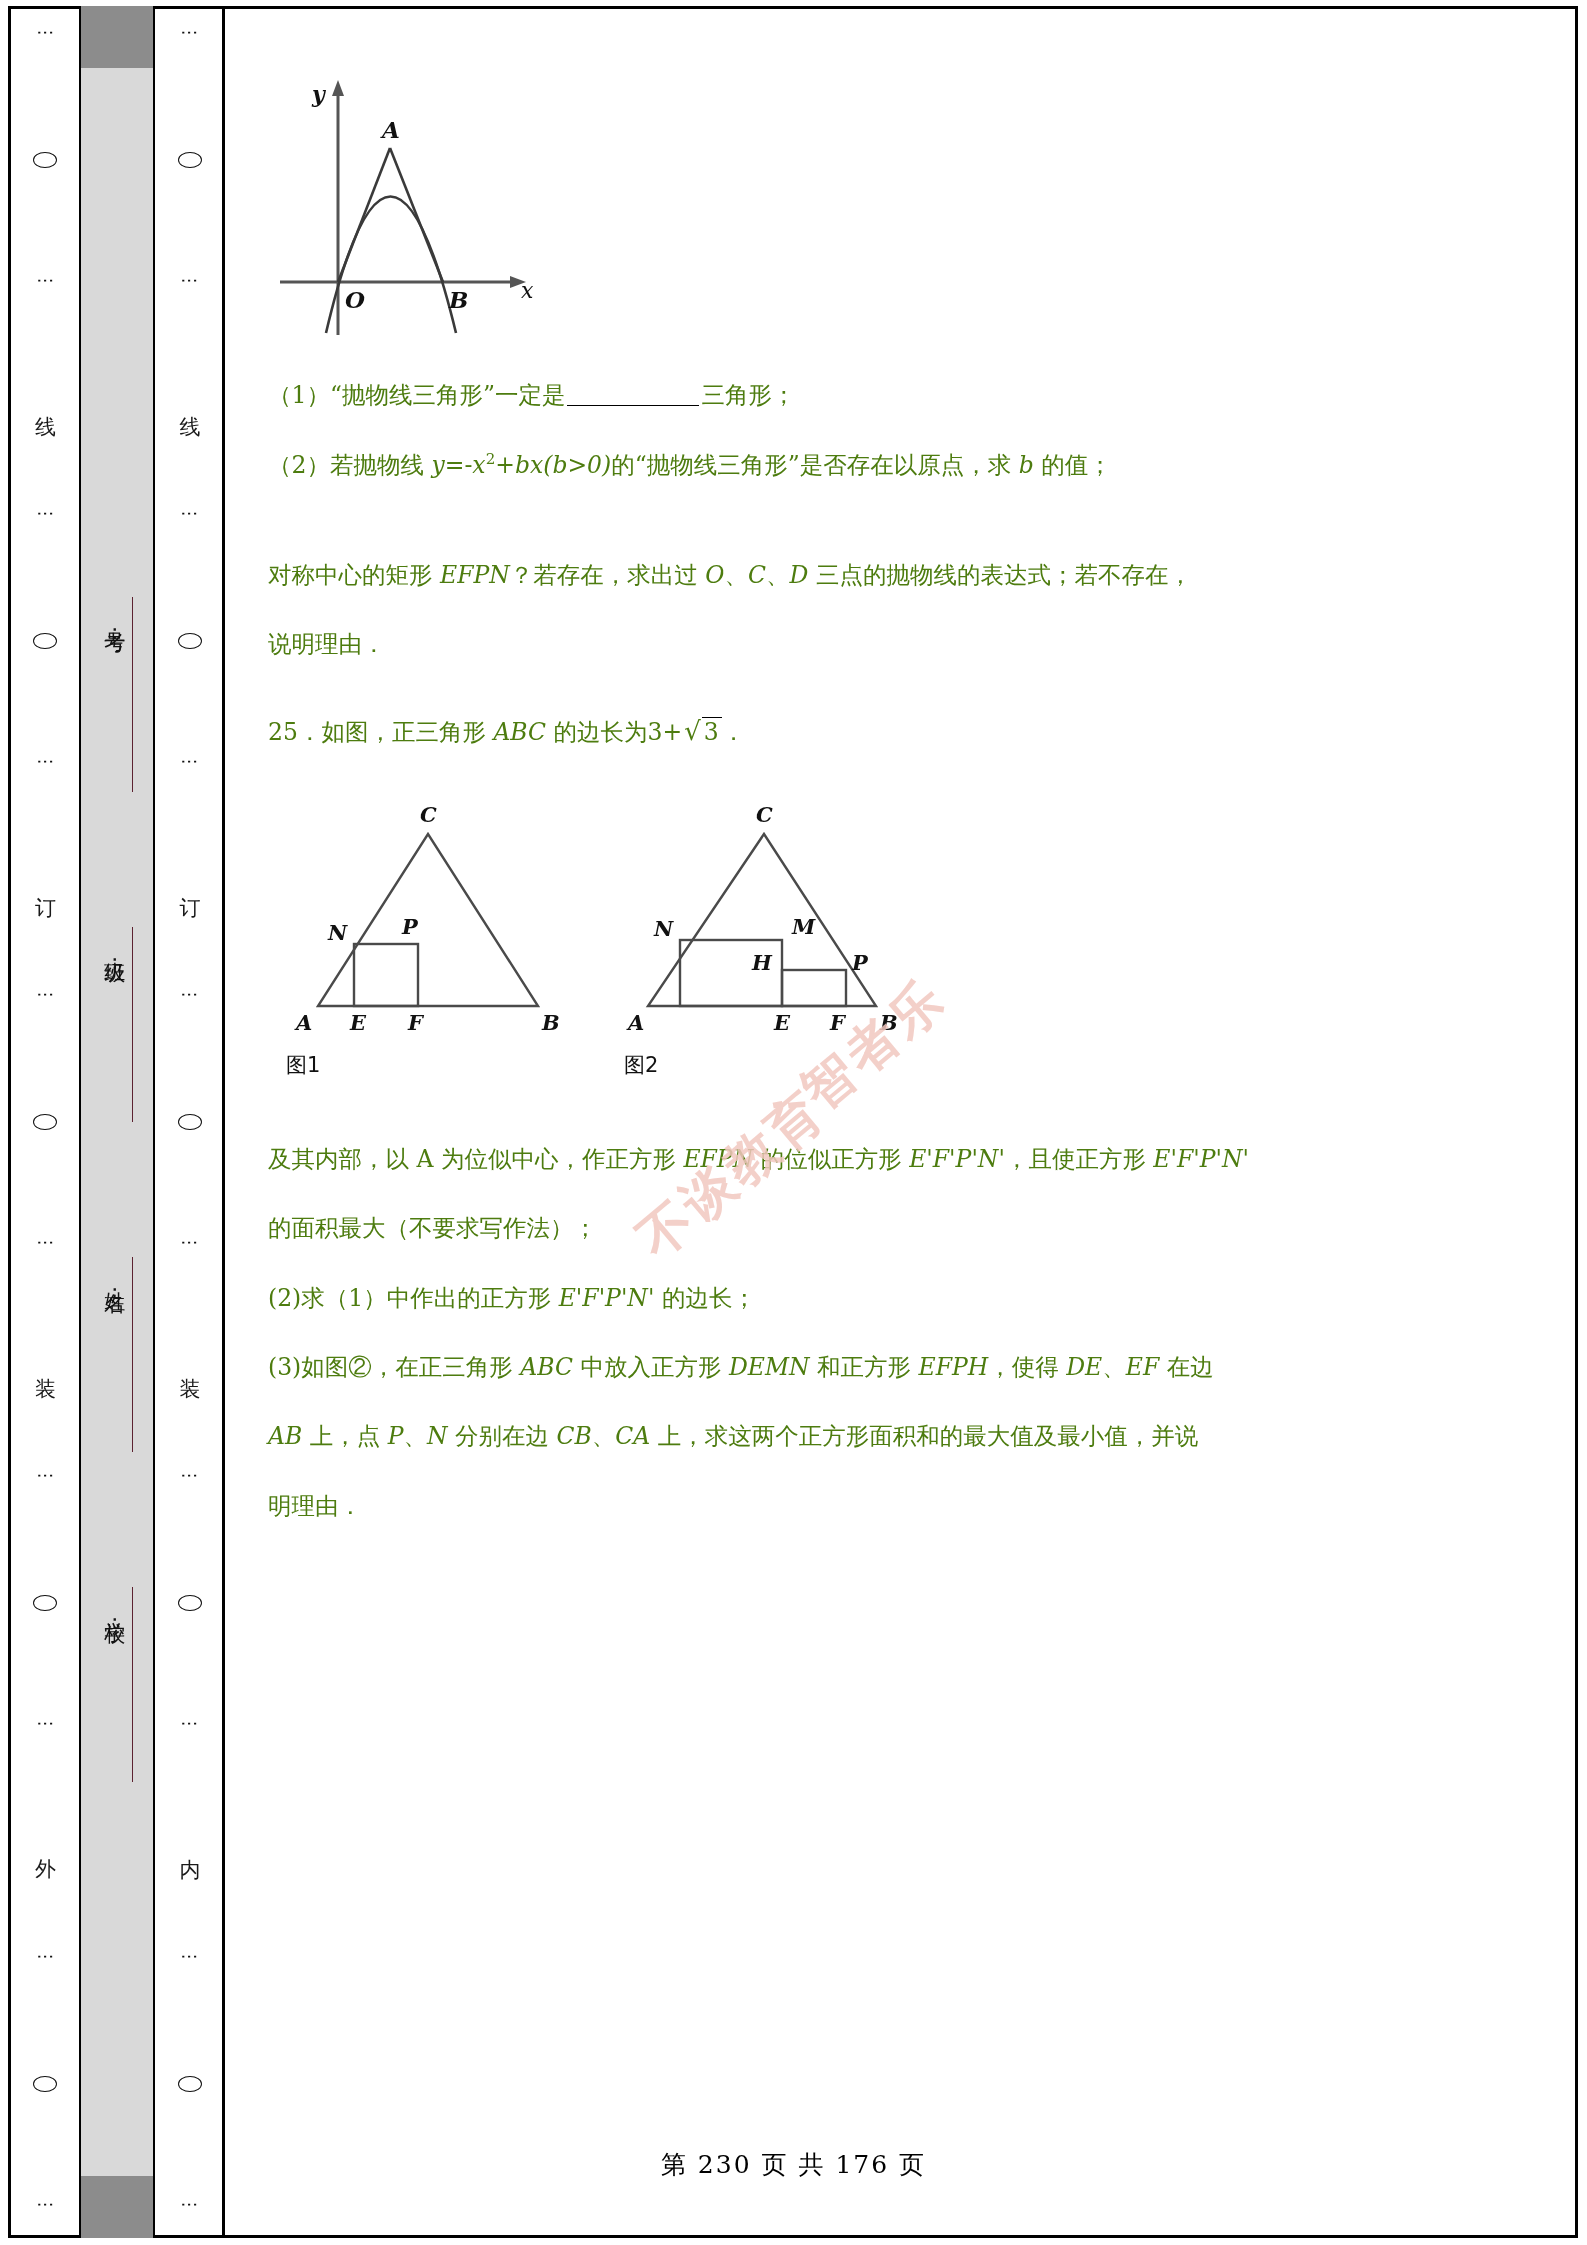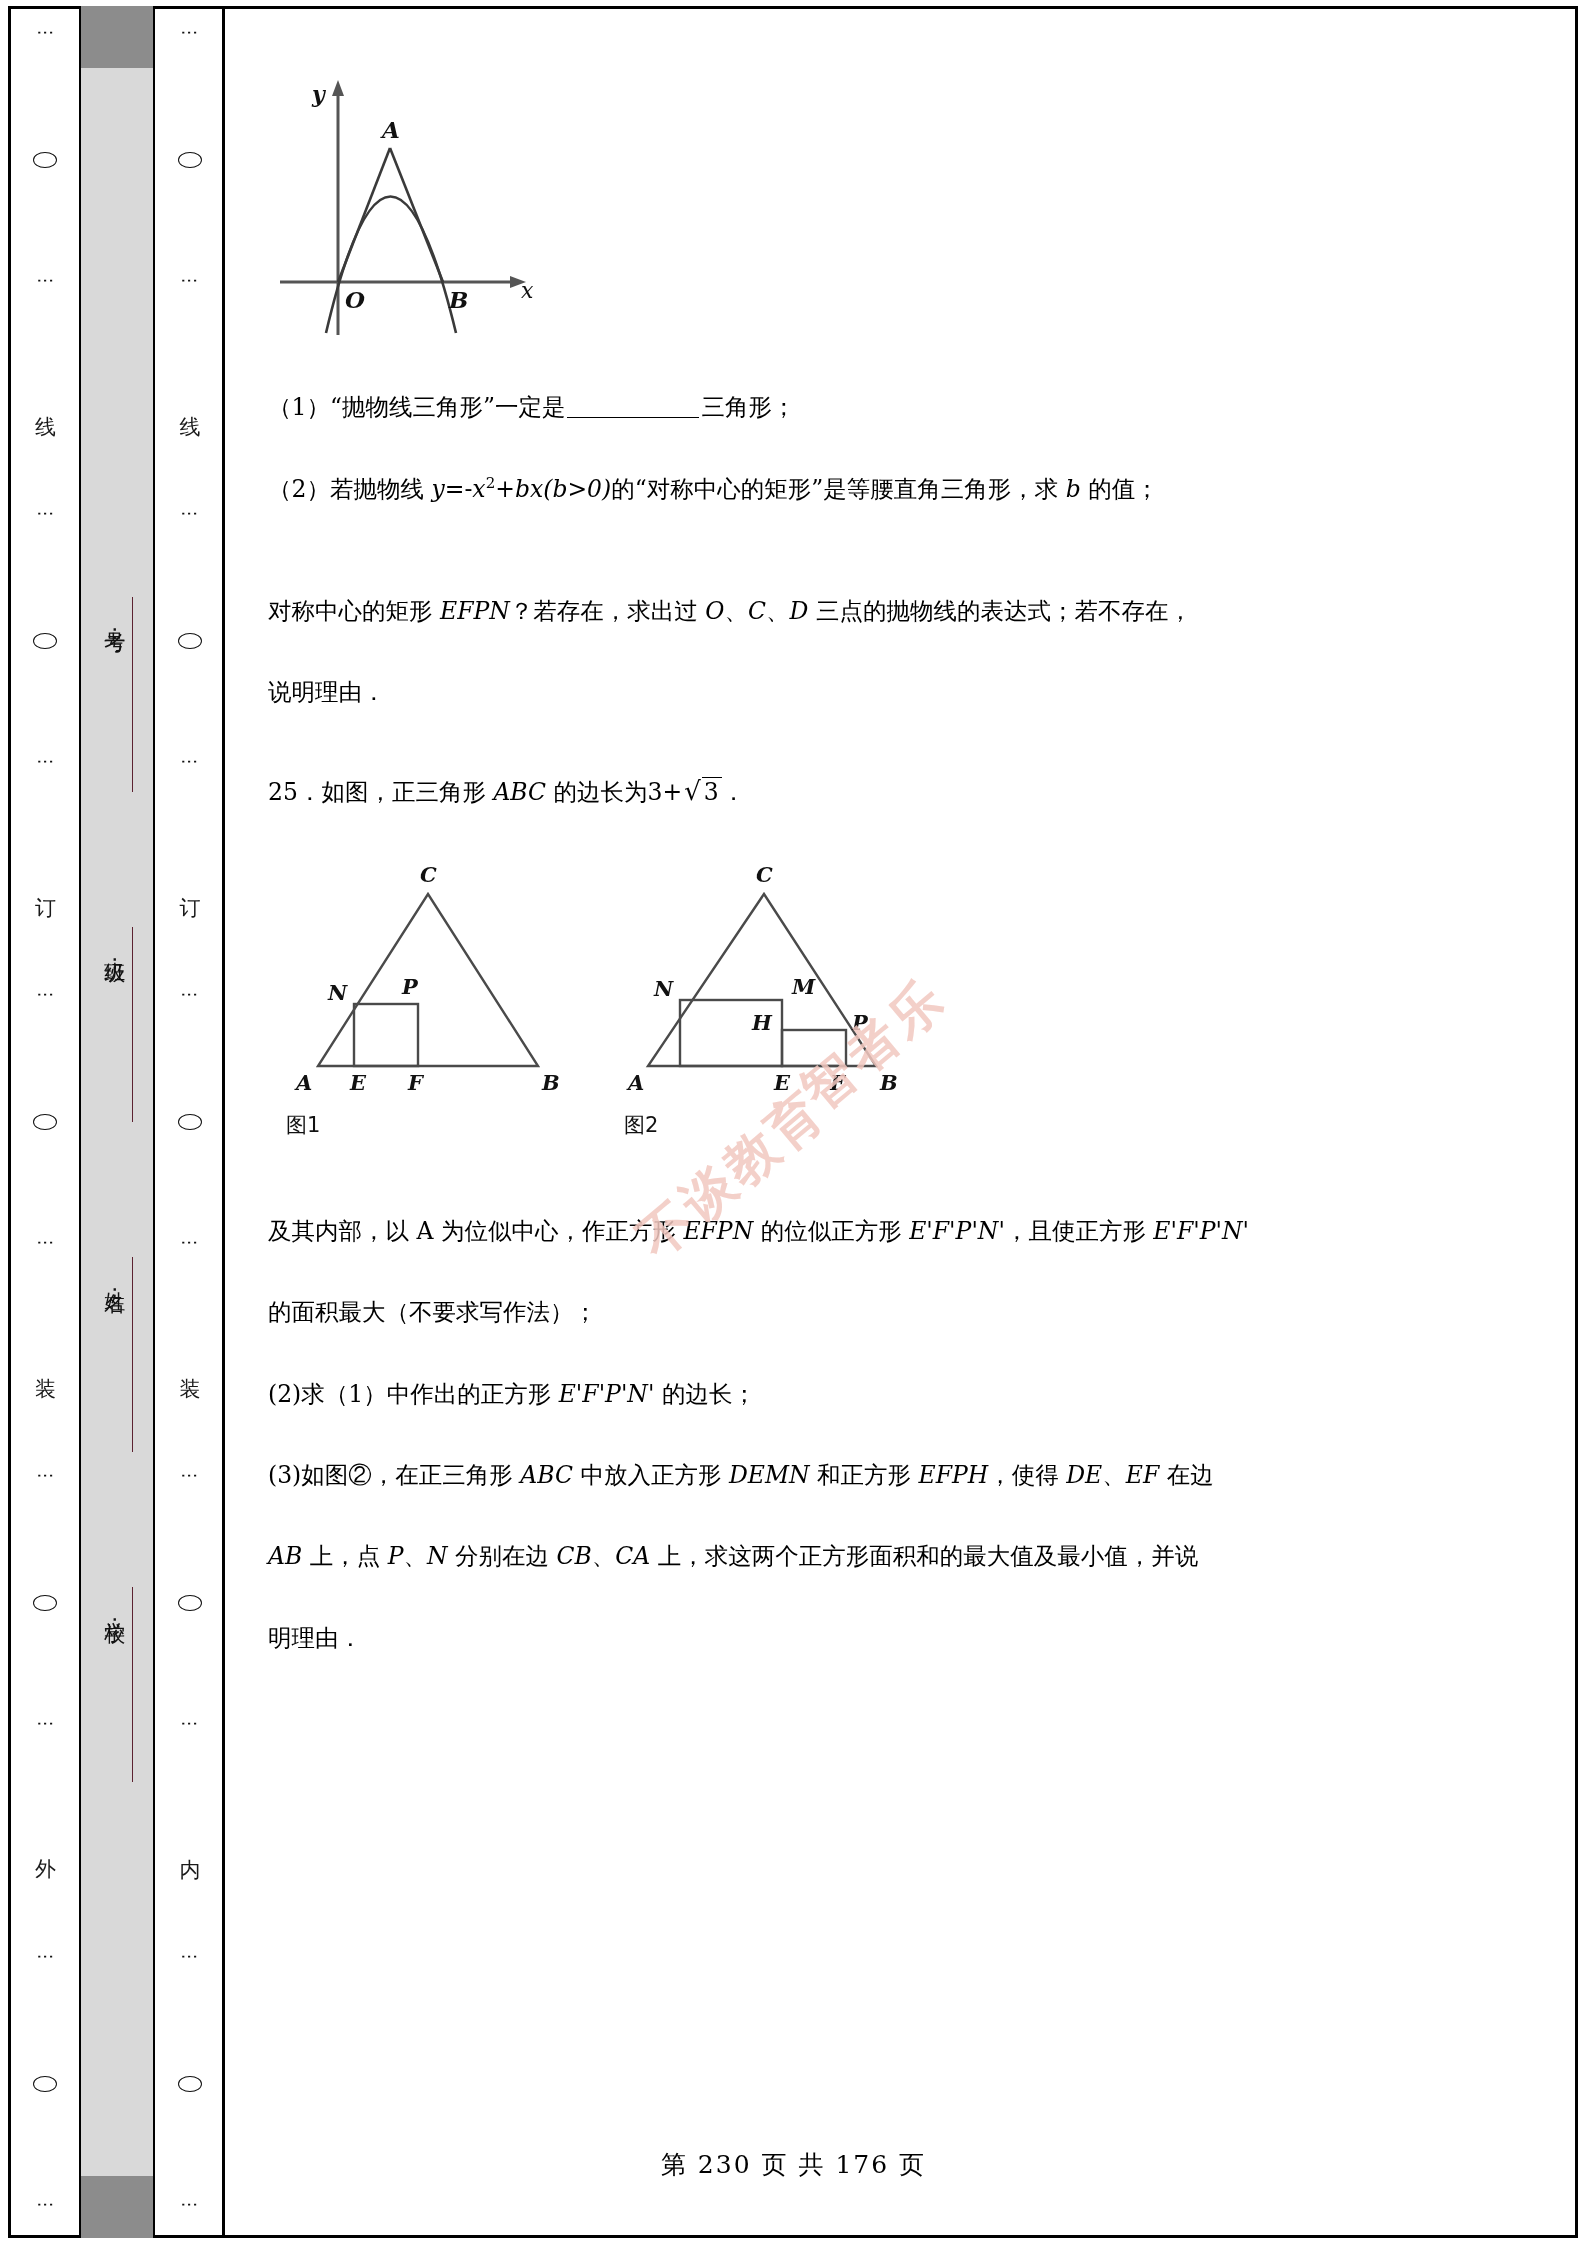--- a/index.html
+++ b/index.html
@@ -127,23 +127,22 @@
     width: 1040px;
     font-size: 23px;
     color: #000;
   }
 
   .fig-wrap { position: relative; }
   .para {
     font-family: "DejaVu Serif", "Liberation Serif", serif;
     font-size: 23.5px;
     line-height: 1.25;
-    color: #000000;
+    color: #4d7c0f;
     white-space: nowrap;
-    margin-top: 12px;
   }
   .gap-sm { height: 26px; }
   .gap-md { height: 40px; }
   .gap-lg { height: 56px; }
 
   .blank-line {
     display: inline-block;
     width: 132px;
     border-bottom: 1.6px solid #000;
     vertical-align: -3px;
@@ -315,21 +314,21 @@
 
     <div class="gap-sm"></div>
 
     <div class="para">
       <span>（1）</span><span>“抛物线三角形”一定是</span><span class="blank-line"></span><span>三角形；</span>
     </div>
 
     <div class="gap-md"></div>
 
     <div class="para">
-      <span>（2）</span><span>若抛物线 </span><i>y</i><span>=-</span><i>x</i><sup>2</sup><span>+</span><i>b</i><i>x</i><i>(b&gt;0)</i><span>的“对称中心的矩形”是等腰直角三角形，求 </span><i>b</i><span> 的值；</span>
+      <span>（2）</span><span>若抛物线 </span><i>y</i><span>=-</span><i>x</i><sup>2</sup><span>+</span><i>b</i><i>x</i><i>(b&gt;0)</i><span>的“抛物线三角形”是否存在以原点，求 </span><i>b</i><span> 的值；</span>
     </div>
 
     <div class="gap-md"></div>
 
 
     <div class="gap-md"></div>
 
     <div class="para">
       <span>对称中心的矩形 </span><i>EFPN</i><span>？若存在，求出过 </span><i>O</i><span>、</span><i>C</i><span>、</span><i>D</i><span> 三点的抛物线的表达式；若不存在，</span>
     </div>

